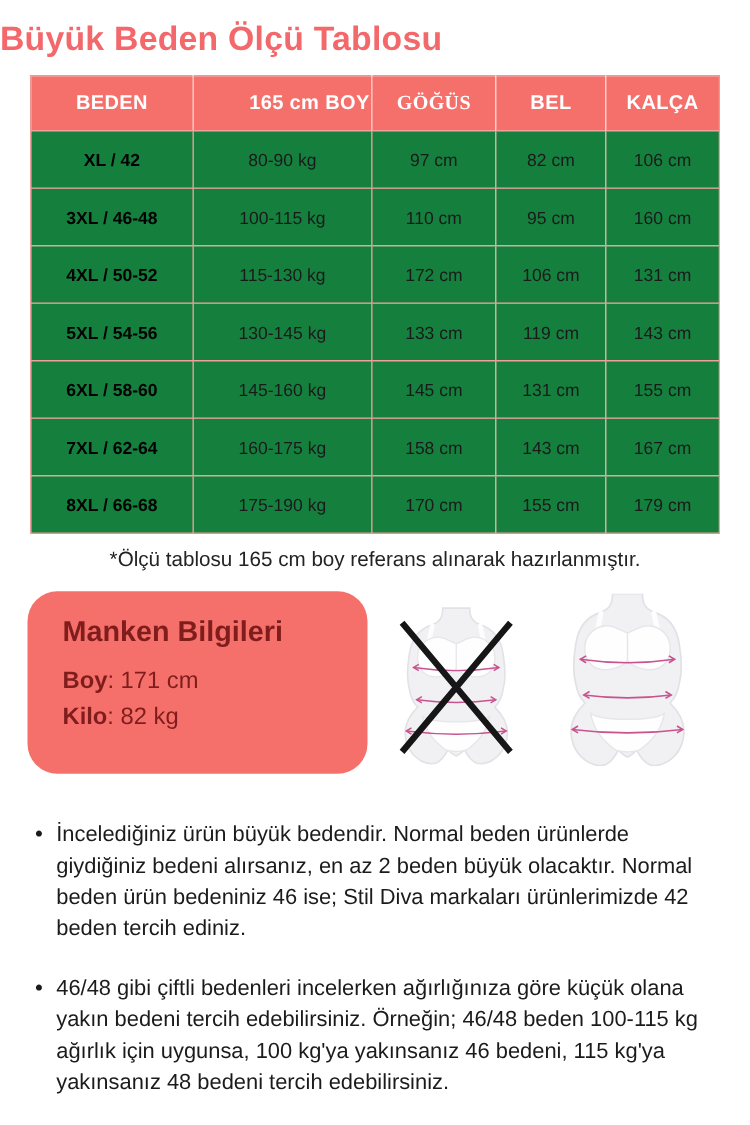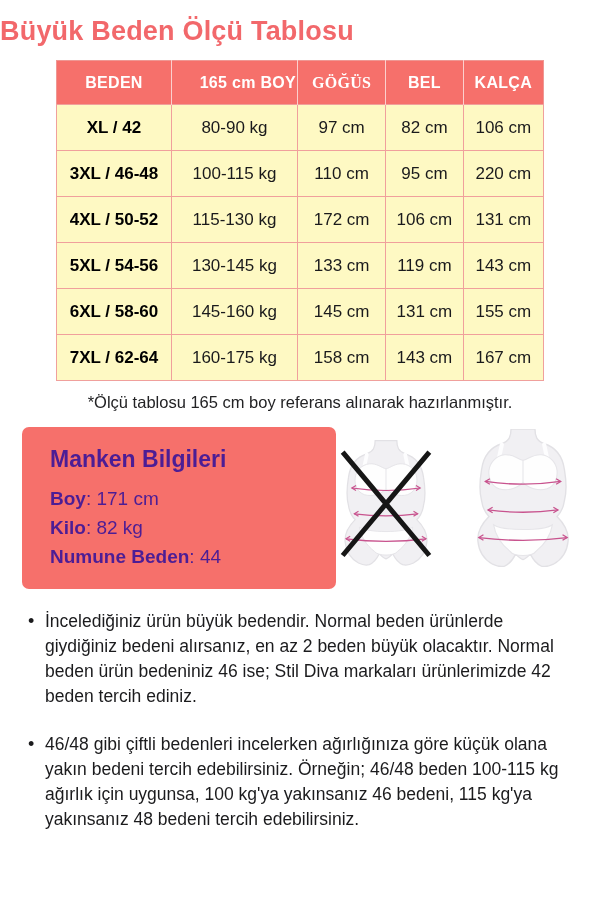--- a/index.html
+++ b/index.html
@@ -10,55 +10,55 @@
     font-family: "Liberation Sans", sans-serif;
     color: #1b1b1d;
   }
   
   h1.page-title {
     margin: 16px 0 0; 
     color: #f2686b; font-size: 27px; font-weight: 700; letter-spacing: .2px;
   }
   
   table.size-table {
-    width: 488px; margin: 13px auto 0;
+    width: 552px; margin: 13px auto 0;
     border-collapse: collapse; table-layout: fixed;
     border: 1px solid #ef9793;
   }
   table.size-table th {
     background: #f6706b; color: #ffffff;
     font-size: 16px; font-weight: 700; letter-spacing: .3px;
     height: 44px; text-align: center;
     border-right: 1px solid #fbd0cd;
   }
   table.size-table th:last-child { border-right: none; }
   table.size-table th:nth-child(1) { width: 23.6%; }
   table.size-table th:nth-child(2) { width: 25.9%; text-align: right; }
   table.size-table th:nth-child(3) { width: 18.1%; font-family: Liberation Serif, serif; }
   table.size-table th:nth-child(4) { width: 15.9%; }
   table.size-table th:nth-child(5) { width: 16.5%; }
   table.size-table td {
-    background: #fef9c3; border: 1px solid #f0a09c;
+    background: #15803d; border: 1px solid #f0a09c;
     height: 46px; text-align: center; vertical-align: middle;
-    font-size: 17px; color: #1a1a1c;
+    font-size: 14px; color: #1a1a1c;
   }
   table.size-table td.size-col { font-weight: 700; color: #000; }
   
   p.footnote {
     margin: 12px 0 0; text-align: center;
     font-size: 16.5px; color: #232325;
   }
   
   .info-section {
     display: flex; align-items: flex-start;
     margin: 15px 16px 0 22px; height: 150px;
   }
   .model-card {
-    background: #f6706b; color: #4c1d95;
-    border-radius: 7px; width: 314px; min-height: 146px;
+    background: #f6706b; color: #7f1d1d;
+    border-radius: 24px; width: 272px; min-height: 146px;
     padding: 19px 24px 18px 28px; flex: 0 0 auto;
   }
   .model-card h2 { margin: 0 0 11px; font-size: 23px; font-weight: 700; }
   .model-line { font-size: 19px; line-height: 29px; }
   .model-line strong { font-weight: 700; }
   .figures {
     flex: 1 1 auto; display: flex; justify-content: center;
     align-items: flex-end; gap: 26px; padding: 2px 0 6px;
   }
   
@@ -97,21 +97,21 @@
         <td>80-90 kg</td>
         <td>97 cm</td>
         <td>82 cm</td>
         <td>106 cm</td>
       </tr>
       <tr>
         <td class="size-col">3XL / 46-48</td>
         <td>100-115 kg</td>
         <td>110 cm</td>
         <td>95 cm</td>
-        <td>220 cm</td>
+        <td>160 cm</td>
       </tr>
       <tr>
         <td class="size-col">4XL / 50-52</td>
         <td>115-130 kg</td>
         <td>172 cm</td>
         <td>106 cm</td>
         <td>131 cm</td>
       </tr>
       <tr>
         <td class="size-col">5XL / 54-56</td>
@@ -127,31 +127,37 @@
         <td>131 cm</td>
         <td>155 cm</td>
       </tr>
       <tr>
         <td class="size-col">7XL / 62-64</td>
         <td>160-175 kg</td>
         <td>158 cm</td>
         <td>143 cm</td>
         <td>167 cm</td>
       </tr>
+      <tr>
+        <td class="size-col">8XL / 66-68</td>
+        <td>175-190 kg</td>
+        <td>170 cm</td>
+        <td>155 cm</td>
+        <td>179 cm</td>
+      </tr>
     </tbody>
 </table>
 
 <p class="footnote">*Ölçü tablosu 165 cm boy referans alınarak hazırlanmıştır.</p>
 
 <div class="info-section">
   <div class="model-card">
     <h2>Manken Bilgileri</h2>
     <div class="model-line"><strong>Boy</strong><span>: 171 cm</span></div>
     <div class="model-line"><strong>Kilo</strong><span>: 82 kg</span></div>
-    <div class="model-line"><strong>Numune Beden</strong><span>: 44</span></div>
   </div>
 
   <div class="figures">
 
     <svg width="100" height="128" viewBox="0 0 120 150">
       <path d="M47,0 C47,8 45,13 37,16 C24,20 17,30 15,44 C13,56 12,67 15,78 C16,85 19,91 23,95 C15,103 10,112 11,122 C12,133 18,142 27,147 C31,149 36,150 40,149 C45,147 49,142 52,136 C55,139 57,141 60,142 C63,141 65,139 68,136 C71,142 75,147 80,149 C84,150 89,149 93,147 C102,142 108,133 109,122 C110,112 105,103 97,95 C101,91 104,85 105,78 C108,67 107,56 105,44 C103,30 96,20 83,16 C75,13 73,8 73,0 Z" fill="#f1f0f3" stroke="#e2e1e5" stroke-width="1.5"></path>
       <path d="M37,17 L34,31 M83,17 L86,31" stroke="#fdfdfe" stroke-width="4.5" stroke-linecap="round"></path>
       <path d="M23,45 C24,36 31,29 40,28 C49,27 55,33 60,34 C65,33 71,27 80,28 C89,29 96,36 97,45 C98,54 94,62 86,65 C77,68 65,64 60,58 C55,64 43,68 34,65 C26,62 22,54 23,45 Z" fill="#fefefe" stroke="#e6e5e9" stroke-width="1.2"></path>
       <path d="M60,34 L60,58" stroke="#e6e5e9" stroke-width="1.2" fill="none"></path>
       <path d="M28,104 C38,111 82,111 92,104 C90,116 83,126 74,133 C70,139 50,139 46,133 C37,126 30,116 28,104 Z" fill="#fefefe" stroke="#e6e5e9" stroke-width="1.2"></path>

